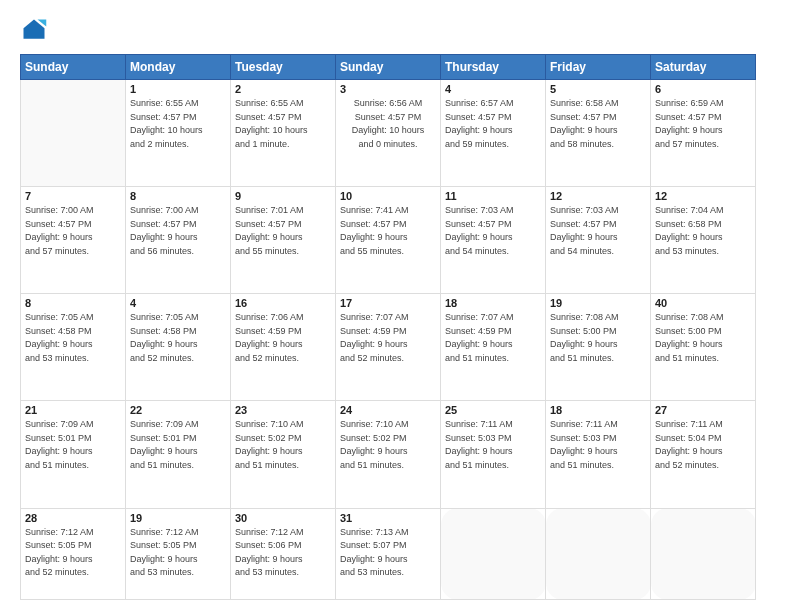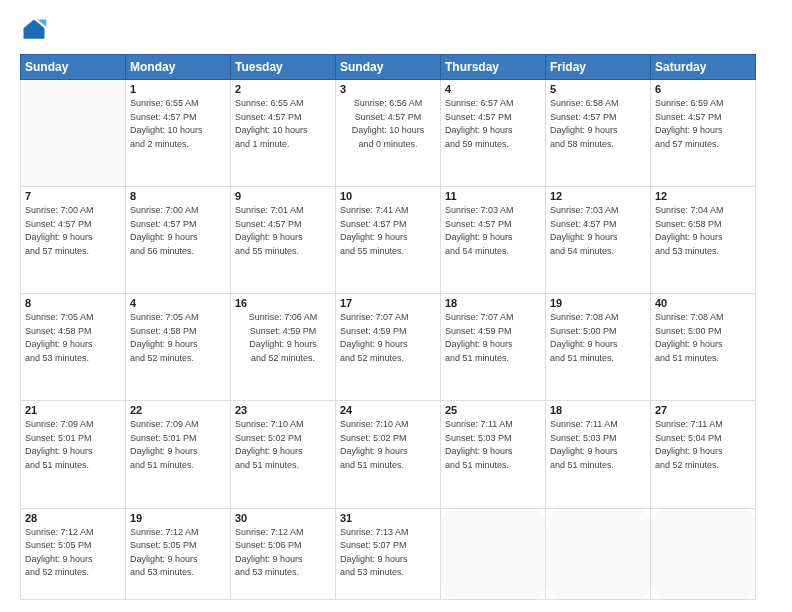--- a/index.html
+++ b/index.html
@@ -237,21 +237,21 @@
           </td>
           <td>
             <span class="day-number">4</span>
             <div class="day-info" style="white-space: pre-line;">Sunrise: 7:05 AM
 Sunset: 4:58 PM
 Daylight: 9 hours
 and 52 minutes.</div>
           </td>
           <td>
             <span class="day-number">16</span>
-            <div class="day-info" style="white-space: pre-line; text-align: center;">Sunrise: 7:06 AM
+            <div class="day-info" style="white-space: pre-line;">Sunrise: 7:06 AM
 Sunset: 4:59 PM
 Daylight: 9 hours
 and 52 minutes.</div>
           </td>
           <td>
             <span class="day-number">17</span>
             <div class="day-info" style="white-space: pre-line;">Sunrise: 7:07 AM
 Sunset: 4:59 PM
 Daylight: 9 hours
 and 52 minutes.</div>

